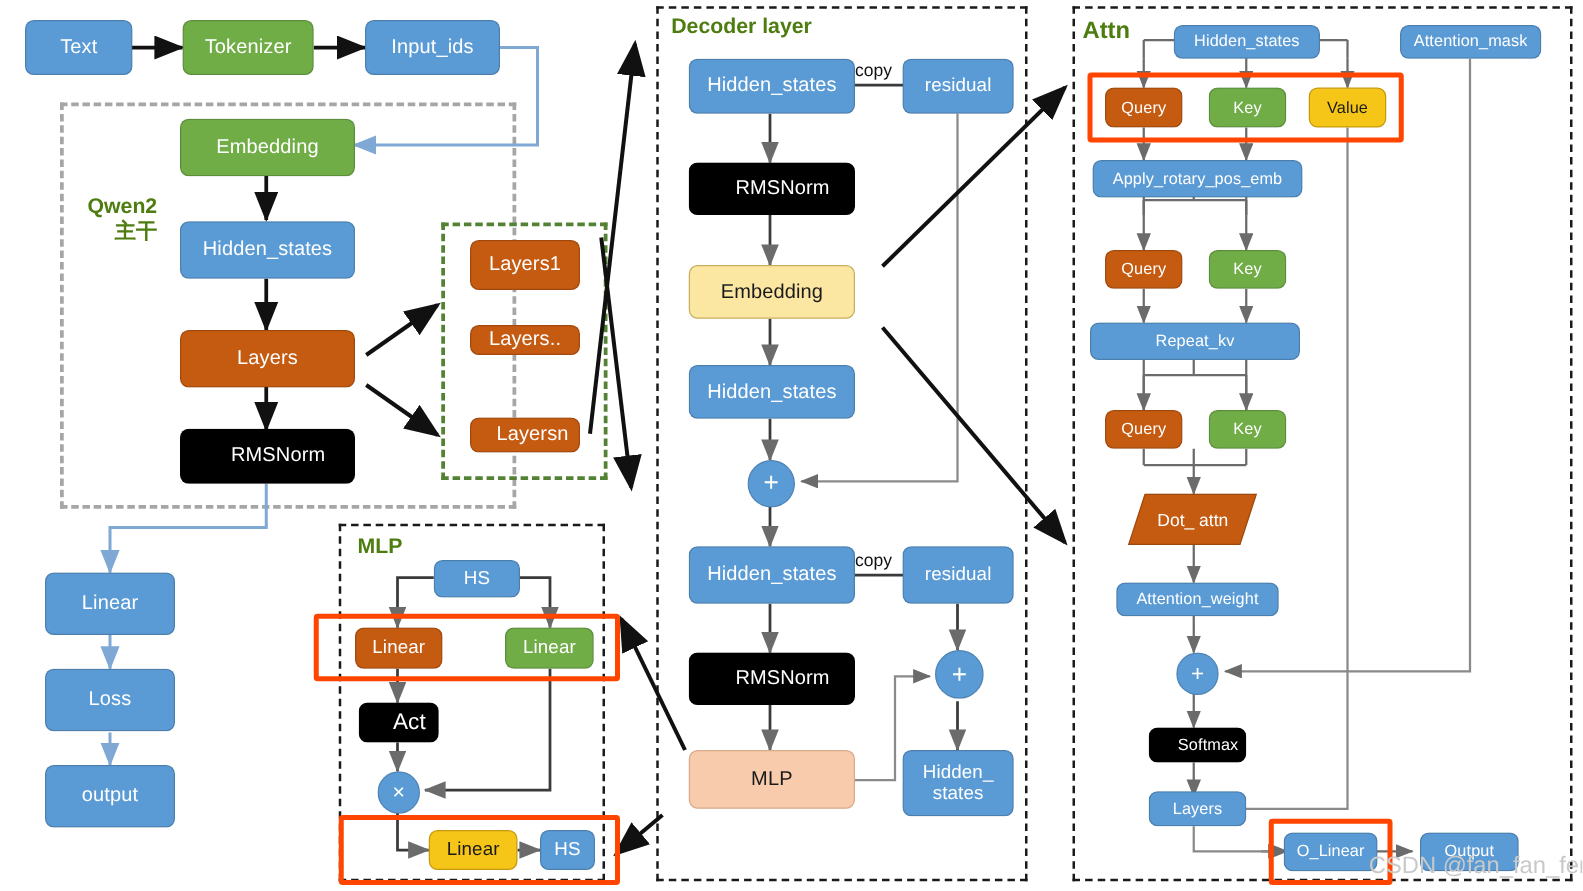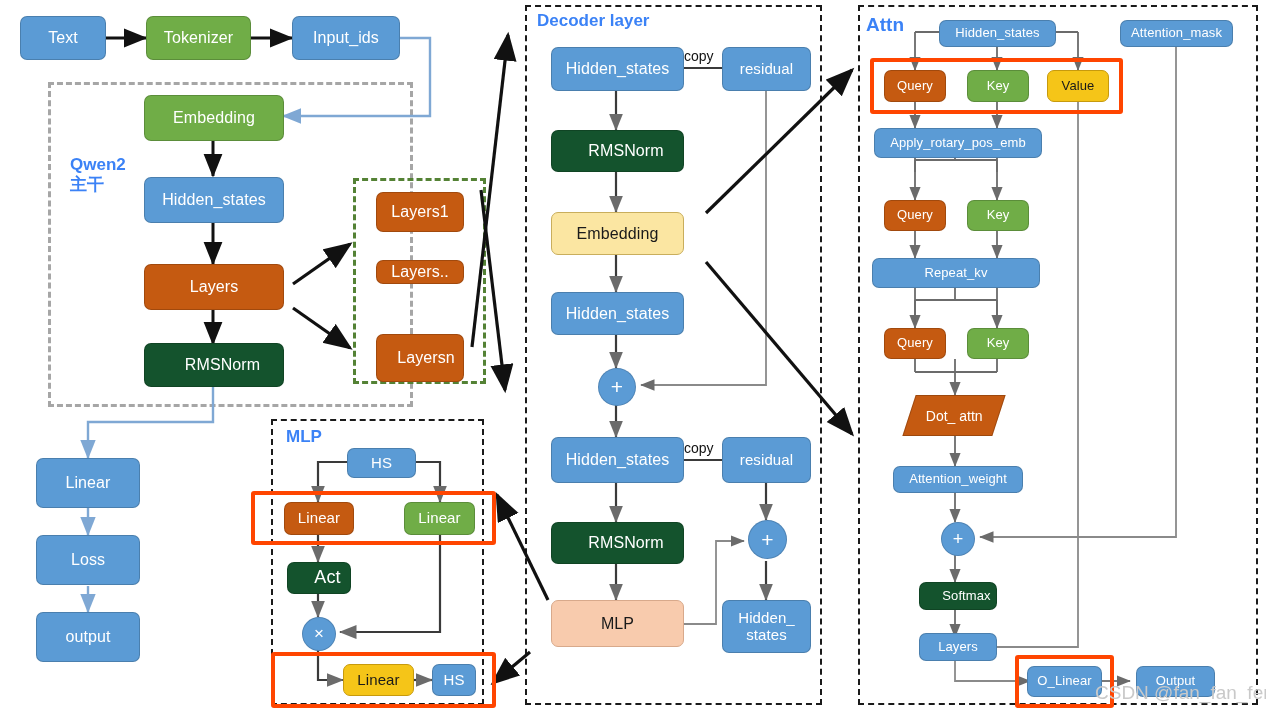--- a/index.html
+++ b/index.html
@@ -17,41 +17,41 @@
     font-size:16px;
     line-height:1.1;
     letter-spacing:.1px;
     border:1px solid rgba(0,0,0,.18);
     z-index:5;
     white-space:pre-line;
   }
   .blue  {background:#5B9BD5;}
   .green {background:#70AD47;}
   .orange{background:#C55A11;}
-  .gray  {background:#14532d;padding-left:17px;}
+  .gray  {background:#000000;padding-left:17px;}
   .yellowpale{background:#FBE6A2;color:#1a1a1a;border-color:#c9ae5c;}
   .yellow{background:#F5C518;color:#1a1a1a;border-color:#c79a0d;}
   .peach {background:#F8CBAD;color:#1a1a1a;border-color:#d8a98b;}
 
   
   .circ{
     position:absolute;border-radius:50%;
     background:#5B9BD5;color:#fff;
     display:flex;align-items:center;justify-content:center;
     font-size:21px;z-index:6;border:1px solid rgba(0,0,0,.15);
   }
 
   
   .frame{position:absolute;box-sizing:border-box;z-index:1;}
   .frame-gray  {border:3px dashed #a6a6a6;}
   .frame-green {border:3px dashed #548235;}
   .frame-black {border:2px dashed #1a1a1a;}
   .frame-red   {border:4px solid #FF4500;border-radius:3px;z-index:8;}
 
-  .flabel{position:absolute;font-weight:bold;font-size:17px;color:#3b82f6;z-index:3;line-height:1.15;}
+  .flabel{position:absolute;font-weight:bold;font-size:17px;color:#4d7c0f;z-index:3;line-height:1.15;text-align:right;}
 
   
   .par{
     position:absolute;z-index:5;
     display:flex;align-items:center;justify-content:center;
     color:#fff;font-size:14px;
     background:#C55A11;
     transform:skewX(-18deg);
     border:1px solid rgba(0,0,0,.2);
   }
@@ -193,21 +193,21 @@
   <div class="node blue" style="left:20px;top:16px;width:86px;height:44px;">Text</div>
   <div class="node blue" style="left:292px;top:16px;width:108px;height:44px;">Input_ids</div>
 
   <div class="node green" style="left:144px;top:95px;width:140px;height:46px;">Embedding</div>
   <div class="node blue" style="left:144px;top:177px;width:140px;height:46px;">Hidden_states</div>
   <div class="node orange" style="left:144px;top:264px;width:140px;height:46px;">Layers</div>
   <div class="node gray" style="left:144px;top:343px;width:140px;height:44px;">RMSNorm</div>
 
   <div class="node orange" style="left:376px;top:192px;width:88px;height:40px;">Layers1</div>
   <div class="node orange" style="left:376px;top:260px;width:88px;height:24px;">Layers..</div>
-  <div class="node orange" style="left:376px;top:334px;width:88px;height:48px;padding-left:12px;">Layersn</div>
+  <div class="node orange" style="left:376px;top:334px;width:88px;height:28px;padding-left:12px;">Layersn</div>
 
   <div class="node blue" style="left:36px;top:458px;width:104px;height:50px;">Linear</div>
   <div class="node blue" style="left:36px;top:535px;width:104px;height:50px;">Loss</div>
   <div class="node blue" style="left:36px;top:612px;width:104px;height:50px;">output</div>
 
   <div class="node blue" style="left:347px;top:448px;width:69px;height:30px;font-size:15px;">HS</div>
   <div class="node orange" style="left:284px;top:502px;width:70px;height:33px;font-size:15px;">Linear</div>
   <div class="node green" style="left:404px;top:502px;width:71px;height:33px;font-size:15px;">Linear</div>
   <div class="node gray" style="left:287px;top:562px;width:64px;height:32px;font-size:18px;">Act</div>
   <div class="circ" style="left:302px;top:617px;width:32px;height:32px;font-size:17px;">×</div>

